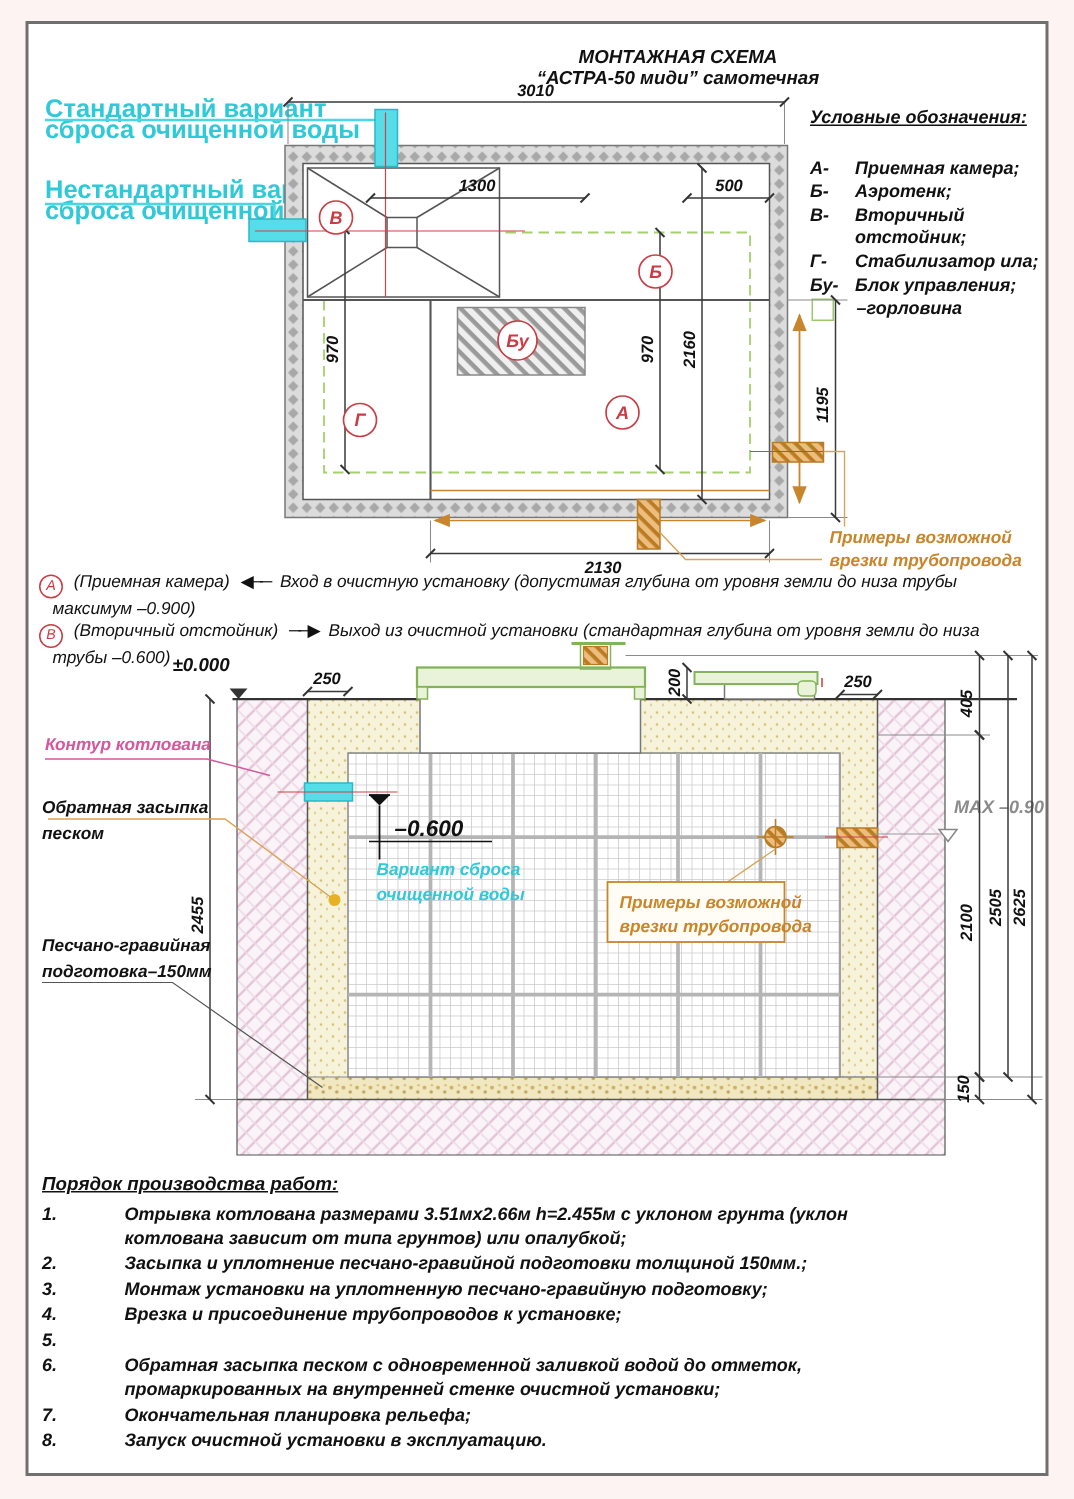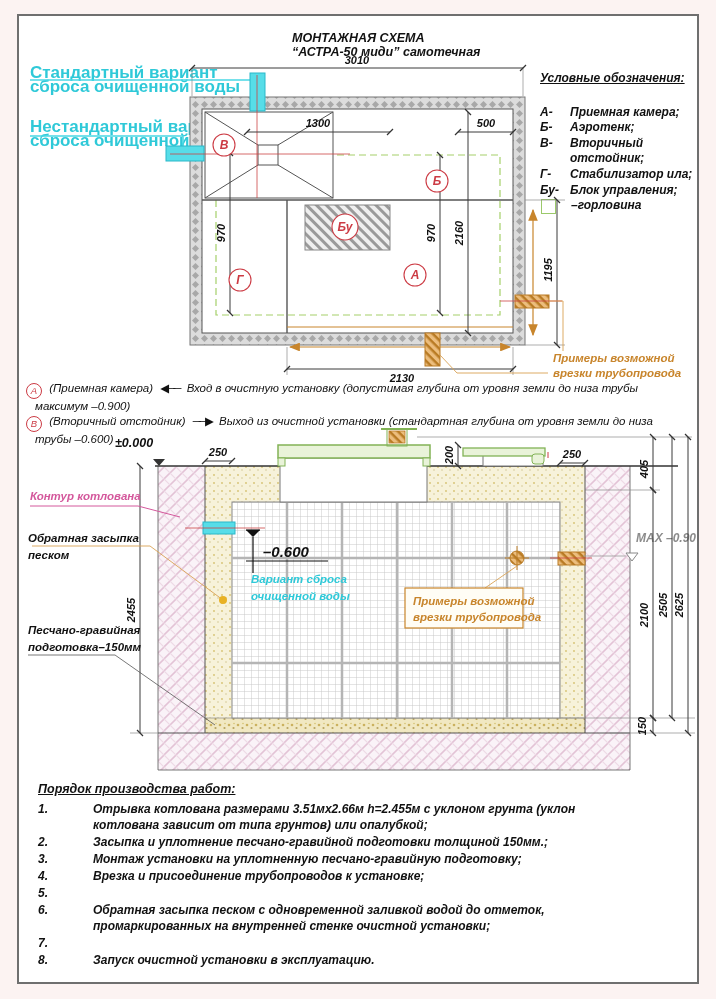--- a/index.html
+++ b/index.html
@@ -1,32 +1,32 @@
 <!DOCTYPE html>
 <html><head>
 <meta charset="utf-8">
 <style>
   html,body{margin:0;padding:0;background:#fcf3f2}
   .page{position:relative;width:716px;height:999px;background:#fcf3f2;overflow:hidden;
         font-family:"Liberation Sans",sans-serif;color:#111}
   .sheet{position:absolute;left:17px;top:14px;width:678px;height:966px;background:#fff;border:2px solid #6f6f6f}
-  .title{position:absolute;left:292px;top:32px;width:320px;text-align:left;font-style:italic;font-weight:bold;font-size:12.5px;line-height:13.5px}
+  .title{position:absolute;left:292px;top:32px;width:320px;text-align:center;font-style:italic;font-weight:bold;font-size:12.5px;line-height:13.5px}
   .legend{position:absolute;left:540px;top:71px;width:172px;font-style:italic;font-weight:bold;font-size:12px;line-height:15.6px}
   .legend .hd{text-decoration:underline;margin-bottom:18px}
   .legend .row{display:flex}
   .lk{width:30px;flex:none}
   .gsq{width:13px;height:13px;border:1.5px solid #9bc96a;display:inline-block;margin:1px 15px 0 1px;flex:none}
   .cyanlab{position:absolute;color:#2fc9d8;font-weight:bold;font-size:17px;line-height:13.5px}
   #cl1{left:30px;top:66px}
   #cl2{left:30px;top:120px}
   .notes{position:absolute;left:26px;top:381px;width:680px;font-style:italic;font-weight:normal;font-size:11.5px;line-height:15.6px}
   .badge{display:inline-flex;justify-content:center;align-items:center;width:14px;height:14px;border:1.2px solid #cc3b44;border-radius:50%;color:#cc3b44;font-size:9.5px;margin-right:4px;vertical-align:-2px;flex:none}
   .arrow{font-style:normal;letter-spacing:-2px;margin:0 4px}
   .cont{padding-left:9px}
-  .worklist{position:absolute;left:32px;top:782px;width:662px;font-style:italic;font-weight:bold;font-size:12px}
+  .worklist{position:absolute;left:22px;top:782px;width:662px;font-style:italic;font-weight:bold;font-size:12px}
   .worklist .hd{text-decoration:underline;font-size:12.5px;margin-bottom:5px;padding-left:6px}
   .wrow{display:flex;line-height:16px;margin-bottom:1px}
   .wnum{width:55px;padding-left:6px;flex:none}
   .wtext{width:545px}
   svg{position:absolute}
   svg text{font-family:"Liberation Sans",sans-serif;font-style:italic;font-weight:bold;fill:#111}
   .dtx{font-size:11px}
   .red{fill:#cc3b44;font-size:12px;text-anchor:middle}
   .otx{fill:#c8852c;font-size:11.5px}
   .ctx{fill:#2fc9d8;font-size:11.5px}
@@ -361,19 +361,20 @@
       </div>
     <div class="wrow">
         <span class="wnum">5.</span>
       </div>
     <div class="wrow">
         <span class="wnum">6.</span>
         <span class="wtext">Обратная засыпка песком с одновременной заливкой водой до отметок, промаркированных на внутренней стенке очистной установки;</span>
       </div>
     <div class="wrow">
         <span class="wnum">7.</span>
+        <span class="wtext">Окончательная планировка рельефа;</span>
       </div>
     <div class="wrow">
         <span class="wnum">8.</span>
         <span class="wtext">Запуск очистной установки в эксплуатацию.</span>
       </div>
   </div>
 </div>
 
 </body></html>

